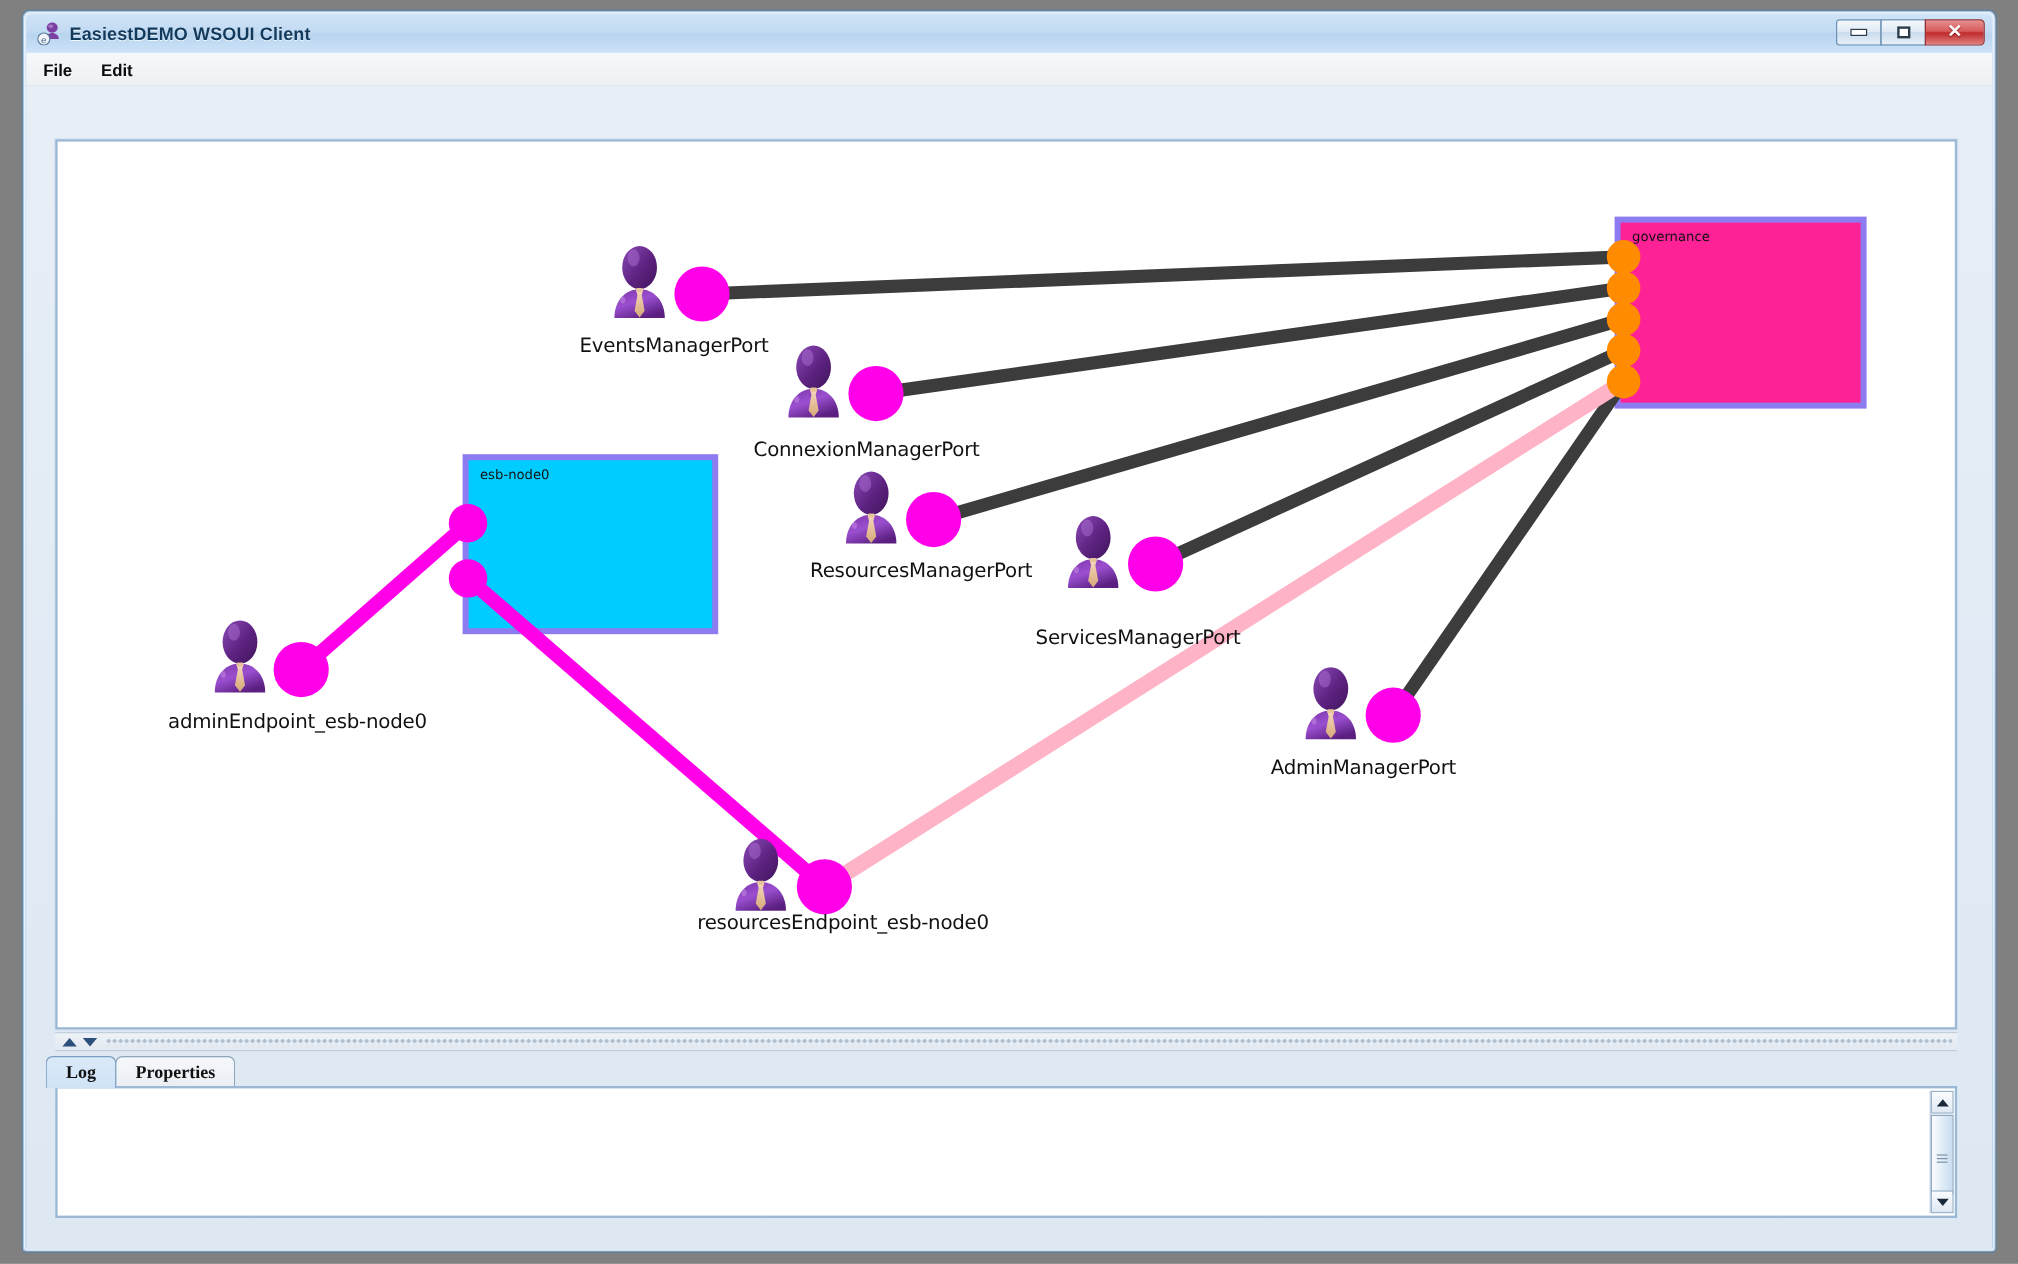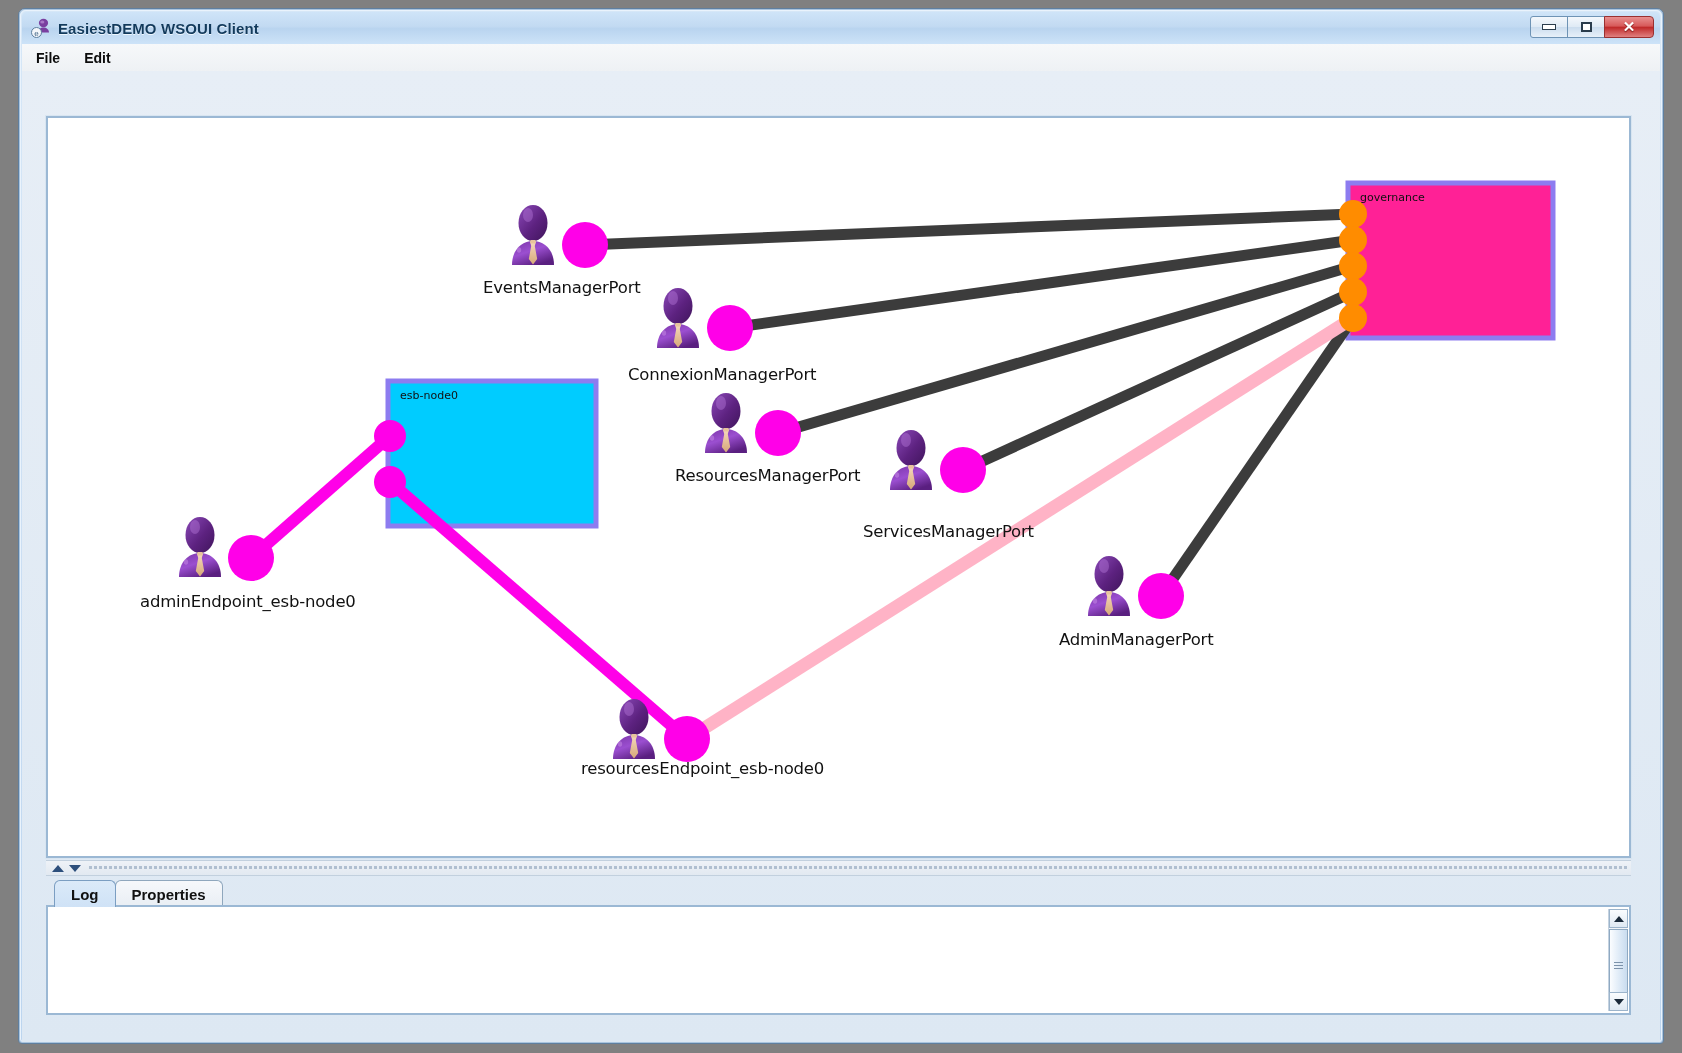--- a/index.html
+++ b/index.html
@@ -113,21 +113,21 @@
   .div-arrow{width:0;height:0;margin-left:6px;cursor:pointer;}
   .div-up{border-left:6px solid transparent;border-right:6px solid transparent;border-bottom:7px solid #2d4f7c;}
   .div-down{border-left:6px solid transparent;border-right:6px solid transparent;border-top:7px solid #2d4f7c;margin-left:5px;}
   .div-dots{
     flex:1;height:6px;margin-left:7px;margin-right:4px;
     background-image:radial-gradient(#b0bfd0 45%,transparent 46%);
     background-size:5px 5px;
   }
 
   
-  .btabstrip{position:absolute;left:32px;top:808px;height:28px;display:flex;align-items:flex-end;}
+  .btabstrip{position:absolute;left:16px;top:808px;height:28px;display:flex;align-items:flex-end;font-family:Liberation Serif, serif;}
   .btab{
     height:27px;box-sizing:border-box;padding:0 16px;
     display:flex;align-items:center;justify-content:center;
     font-size:15px;font-weight:700;color:#111;
     border:1px solid #8fa7bd;border-bottom:none;border-radius:6px 6px 0 0;
     margin-right:-1px;background:linear-gradient(to bottom,#f6f8fb,#e9eef4);
   }
   .btab.active{background:linear-gradient(to bottom,#dbeaf9,#cfe2f6);border-color:#7b9ec2;z-index:3;position:relative;}
 
   .logpanel{

